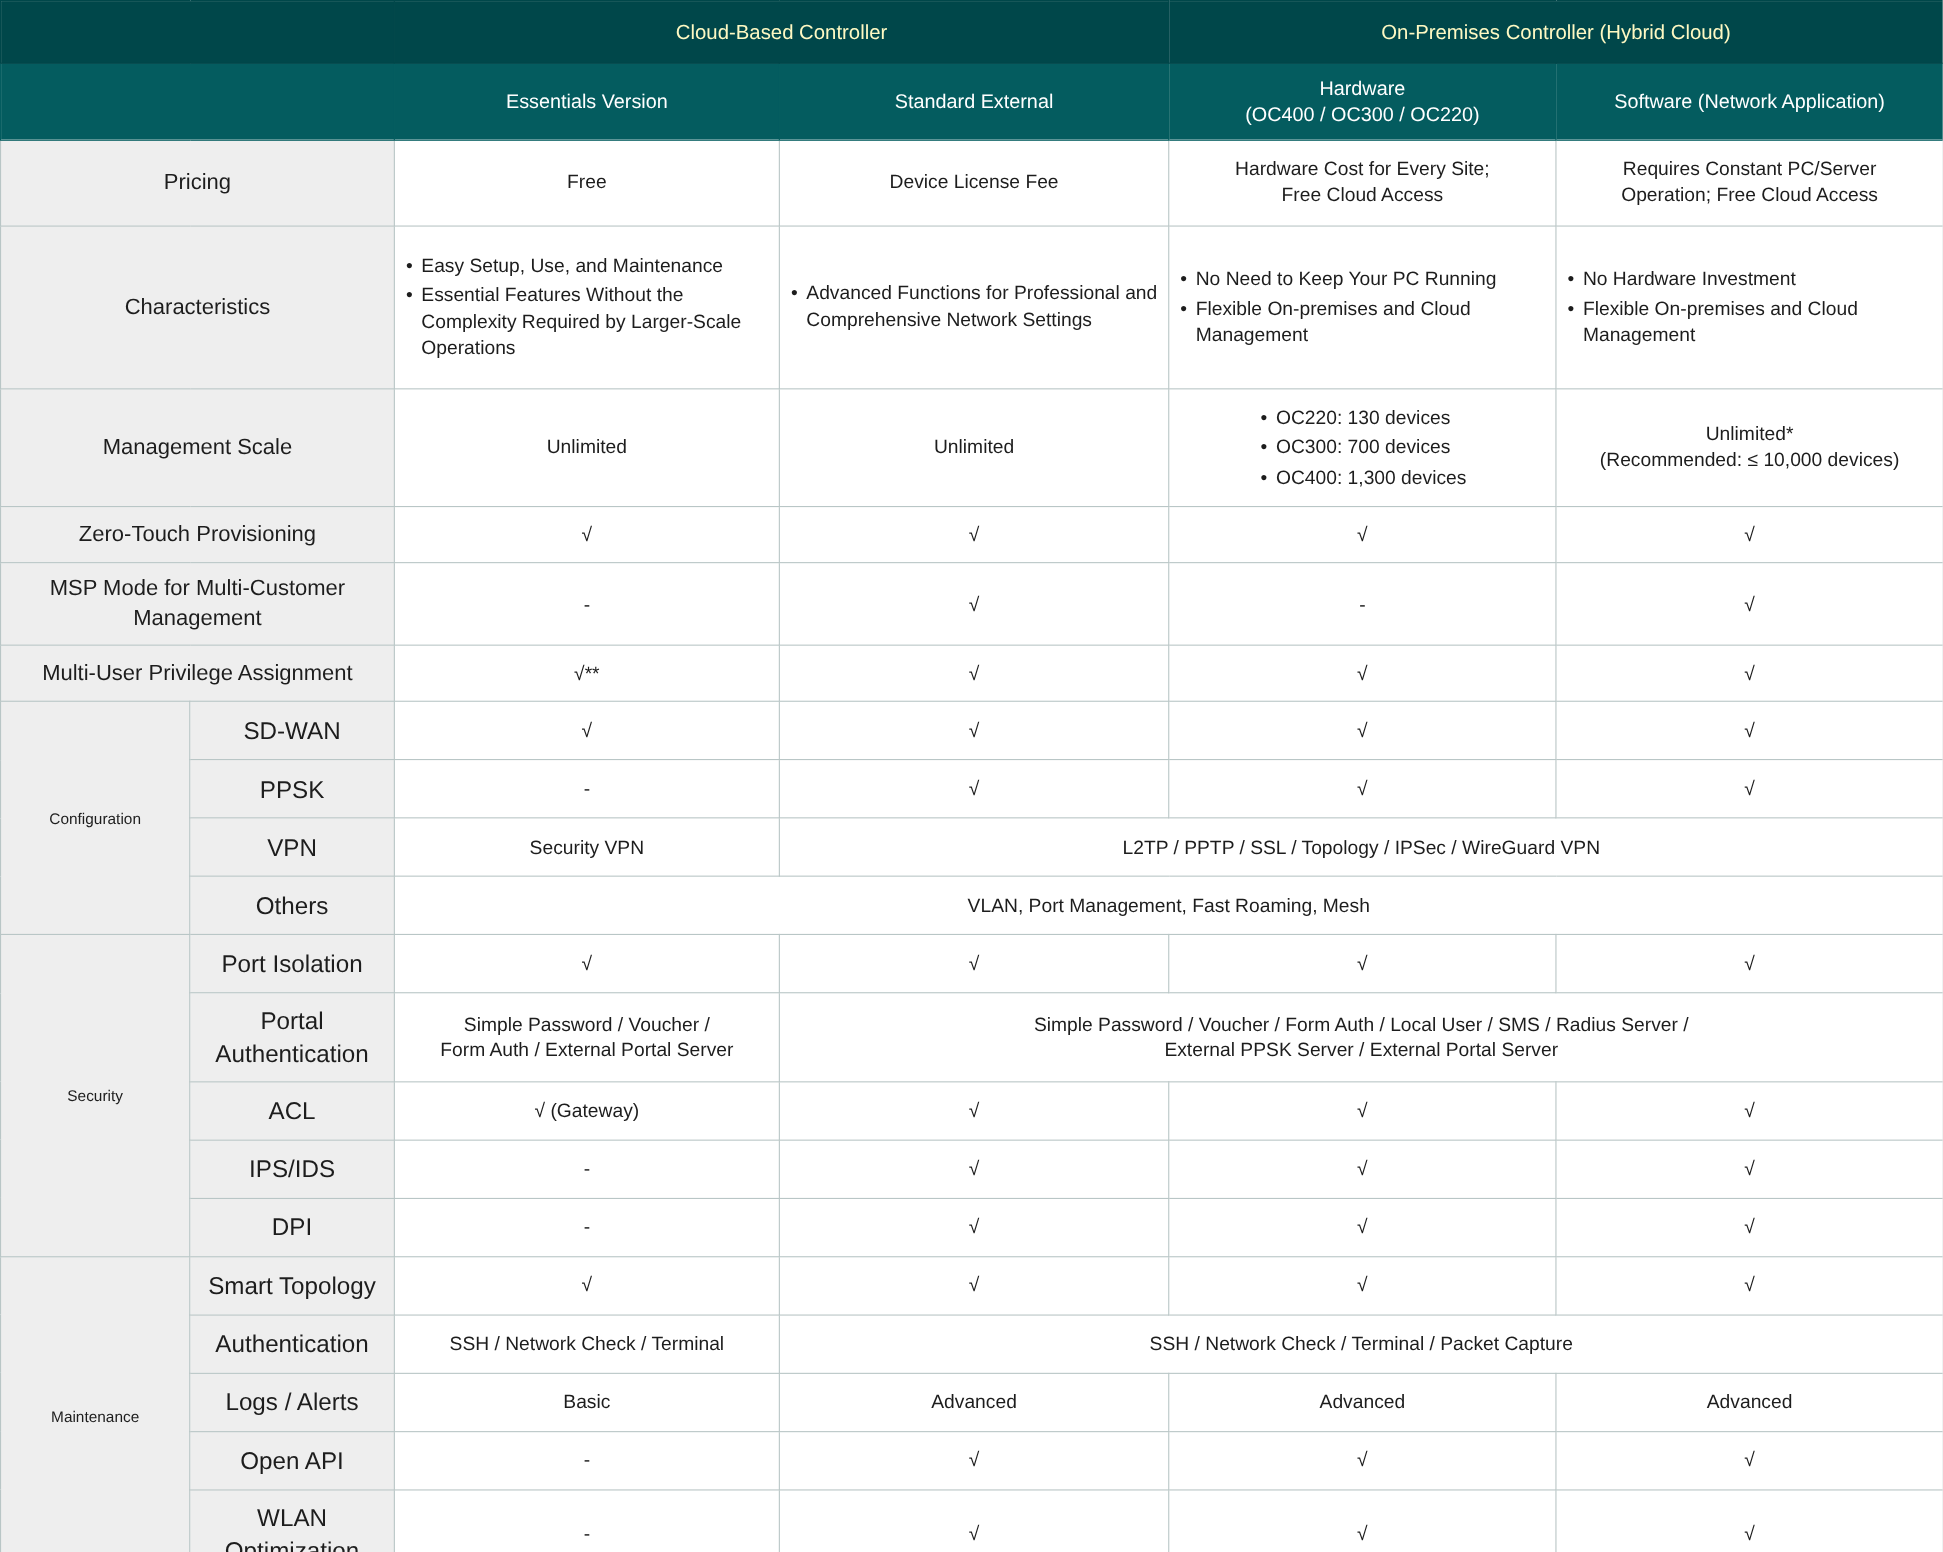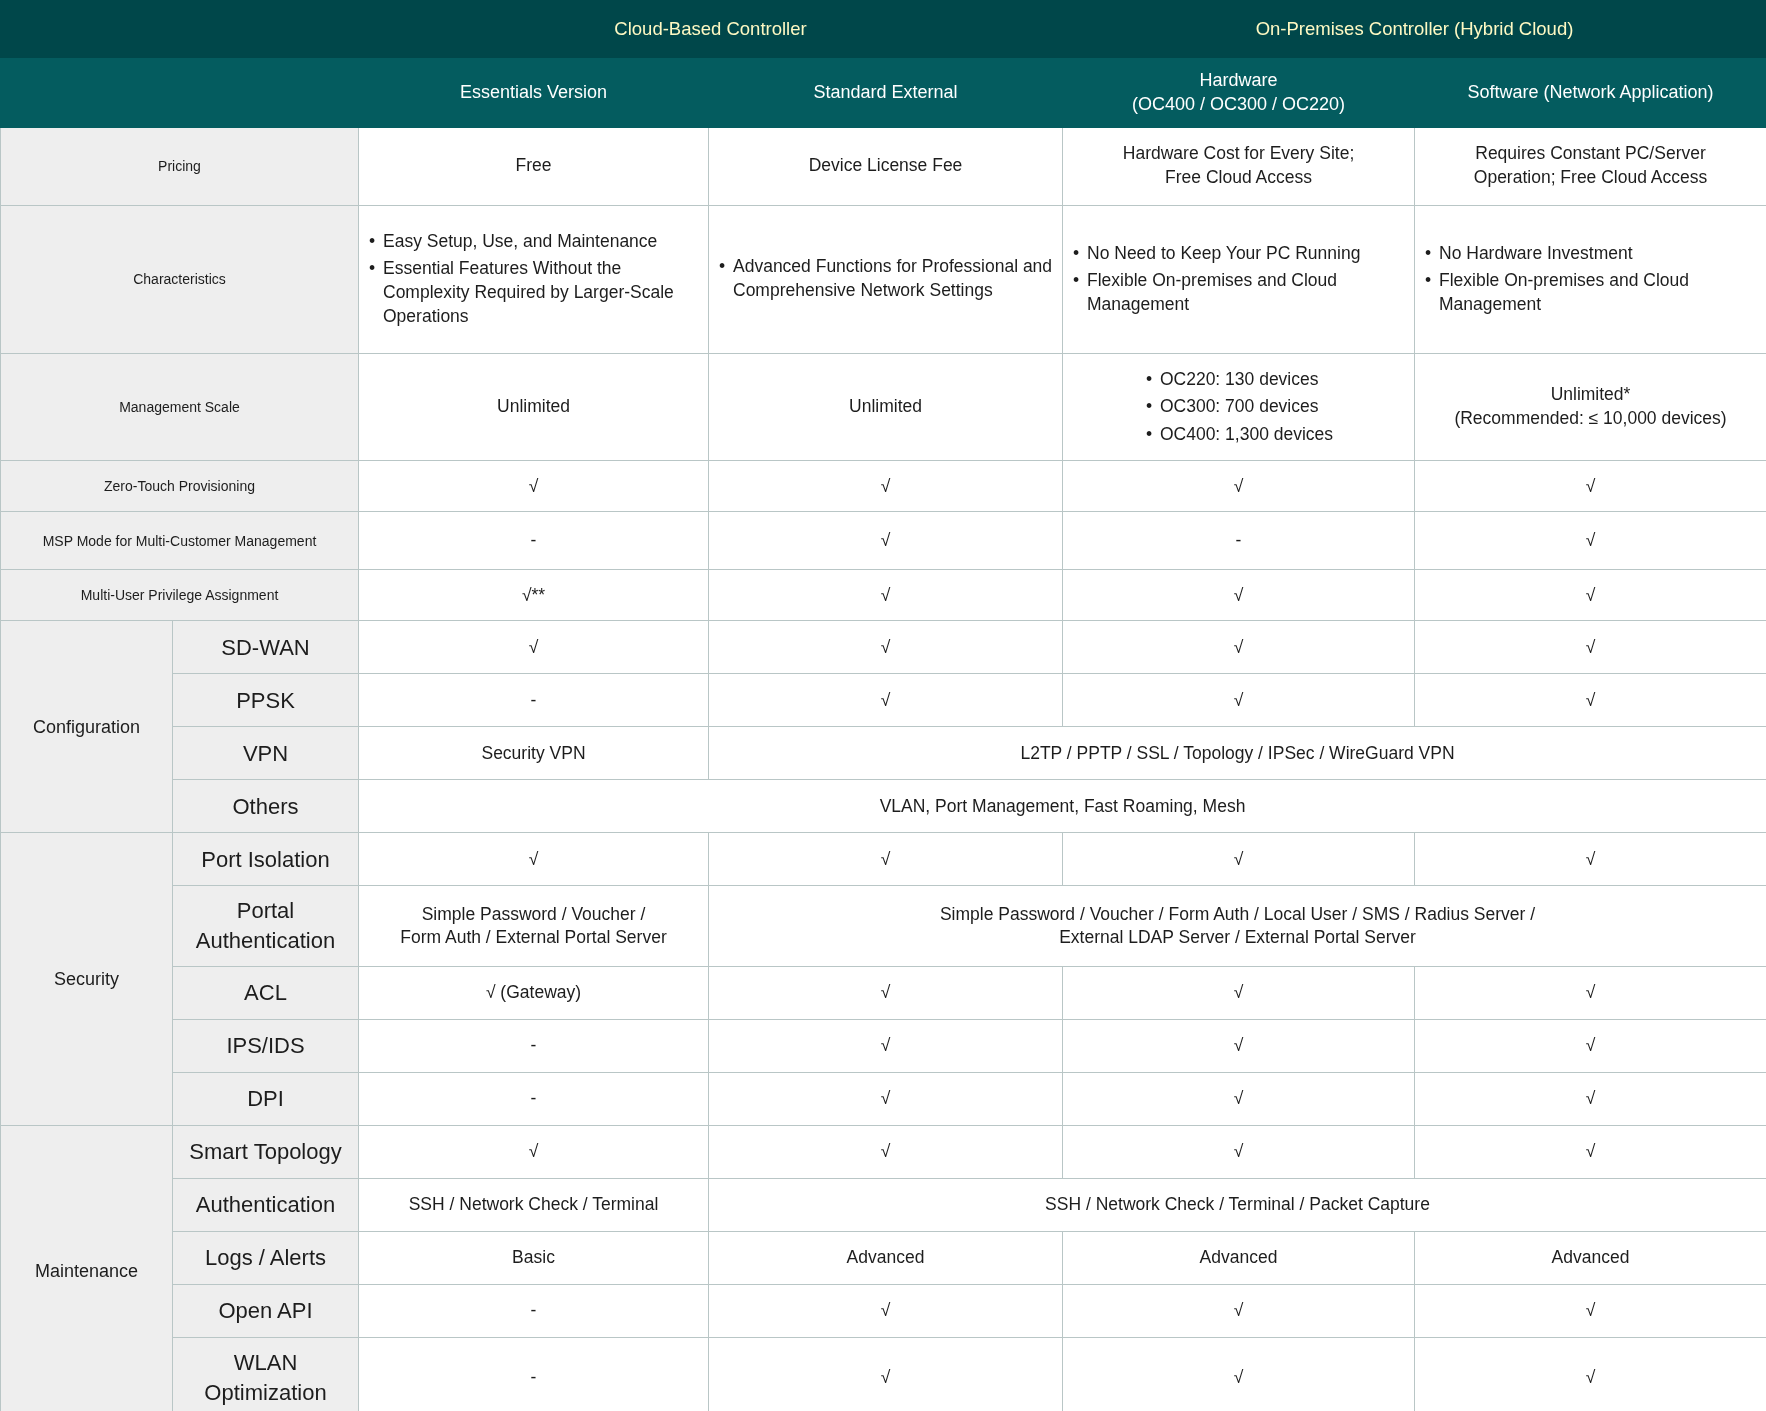--- a/index.html
+++ b/index.html
@@ -50,26 +50,26 @@
     border-color: #045c5f !important;
   }
   .hdr-sub.blank {
     background: #045c5f;
     border-color: #045c5f !important;
   }
   
   .rowlabel {
     background: #eeeeee;
     color: #1d1d1d;
-    font-size: 14px;
+    font-size: 20px;
   }
   .grouplabel {
     background: #eeeeee;
     color: #1d1d1d;
-    font-size: 18px;
+    font-size: 14px;
   }
   .sublabel {
     background: #eeeeee;
     color: #1d1d1d;
     font-size: 22px;
   }
   .val { background: #ffffff; }
   ul.bullets {
     margin: 0;
     padding: 0;
@@ -228,21 +228,21 @@
       <td class="val">√</td>
       <td class="val">√</td>
       <td class="val">√</td>
       <td class="val">√</td>
     </tr>
     <tr style="height:78px">
       <td class="sublabel cellwrap">Portal Authentication</td>
       <td class="val cellwrap">Simple Password / Voucher /
 Form Auth / External Portal Server</td>
       <td class="val cellwrap" colspan="3">Simple Password / Voucher / Form Auth / Local User / SMS / Radius Server /
-External LDAP Server / External Portal Server</td>
+External PPSK Server / External Portal Server</td>
     </tr>
     <tr style="height:53px">
       <td class="sublabel">ACL</td>
       <td class="val">√ (Gateway)</td>
       <td class="val">√</td>
       <td class="val">√</td>
       <td class="val">√</td>
     </tr>
     <tr style="height:53px">
       <td class="sublabel">IPS/IDS</td>

